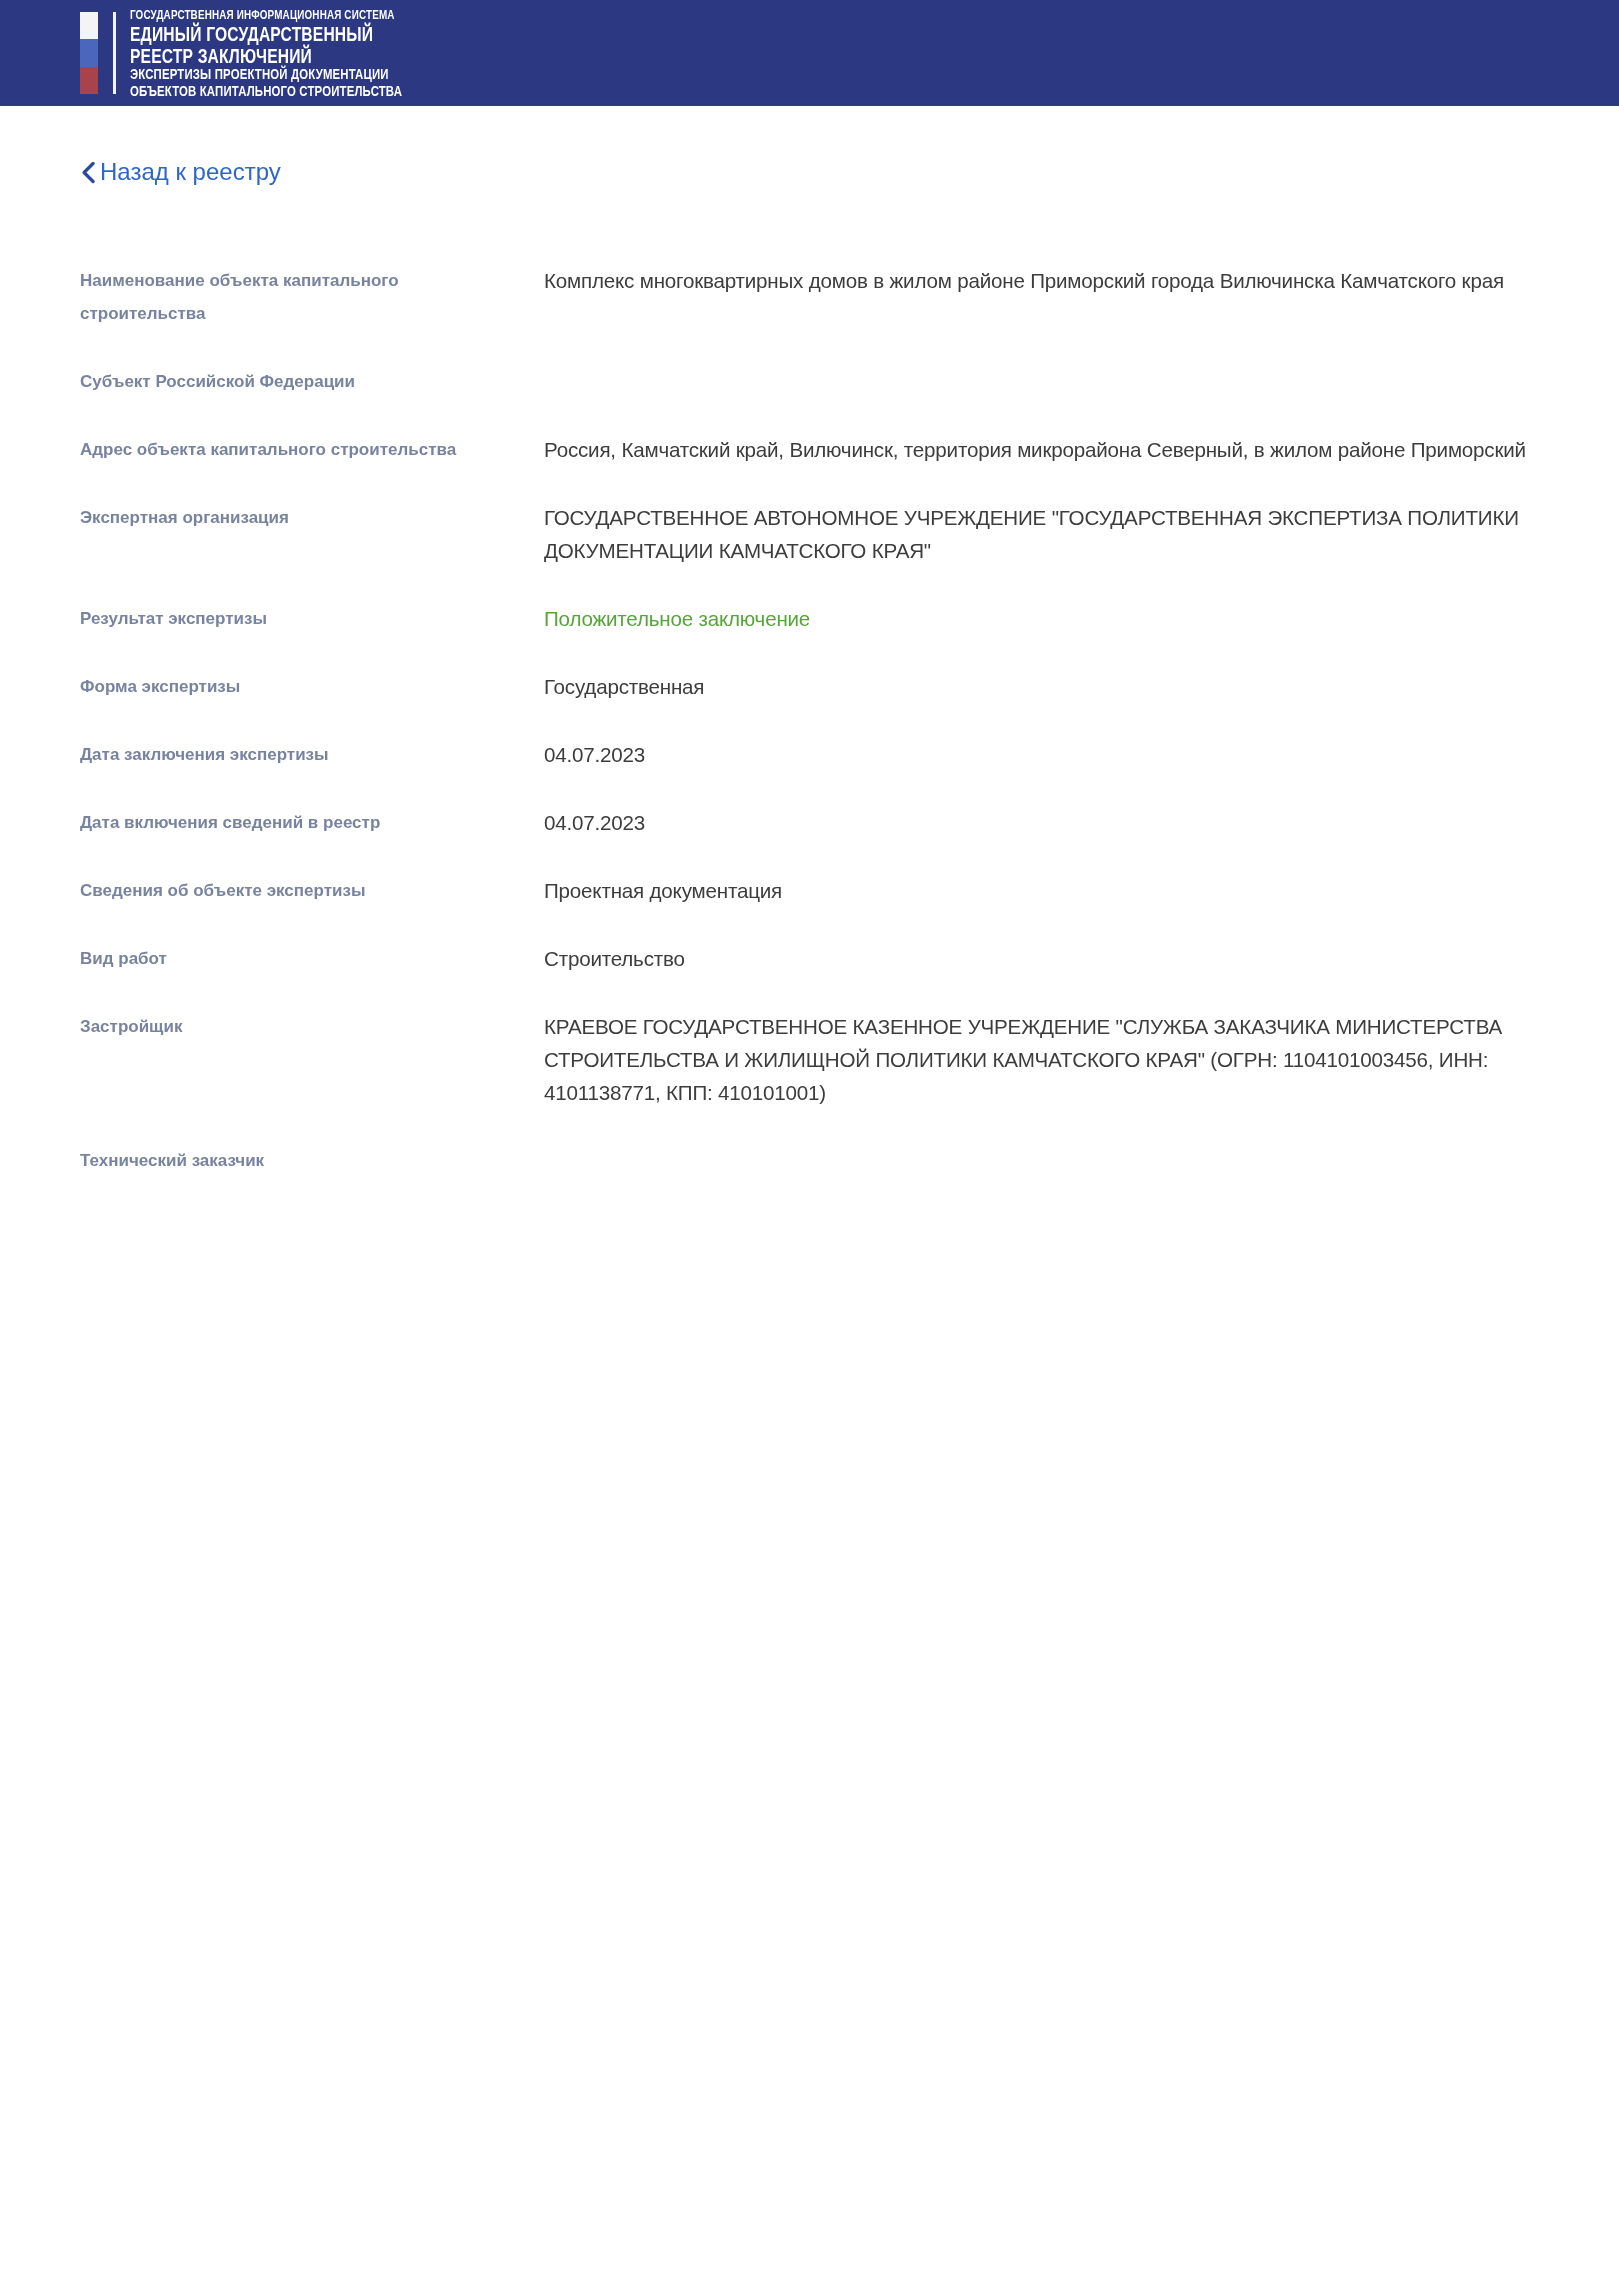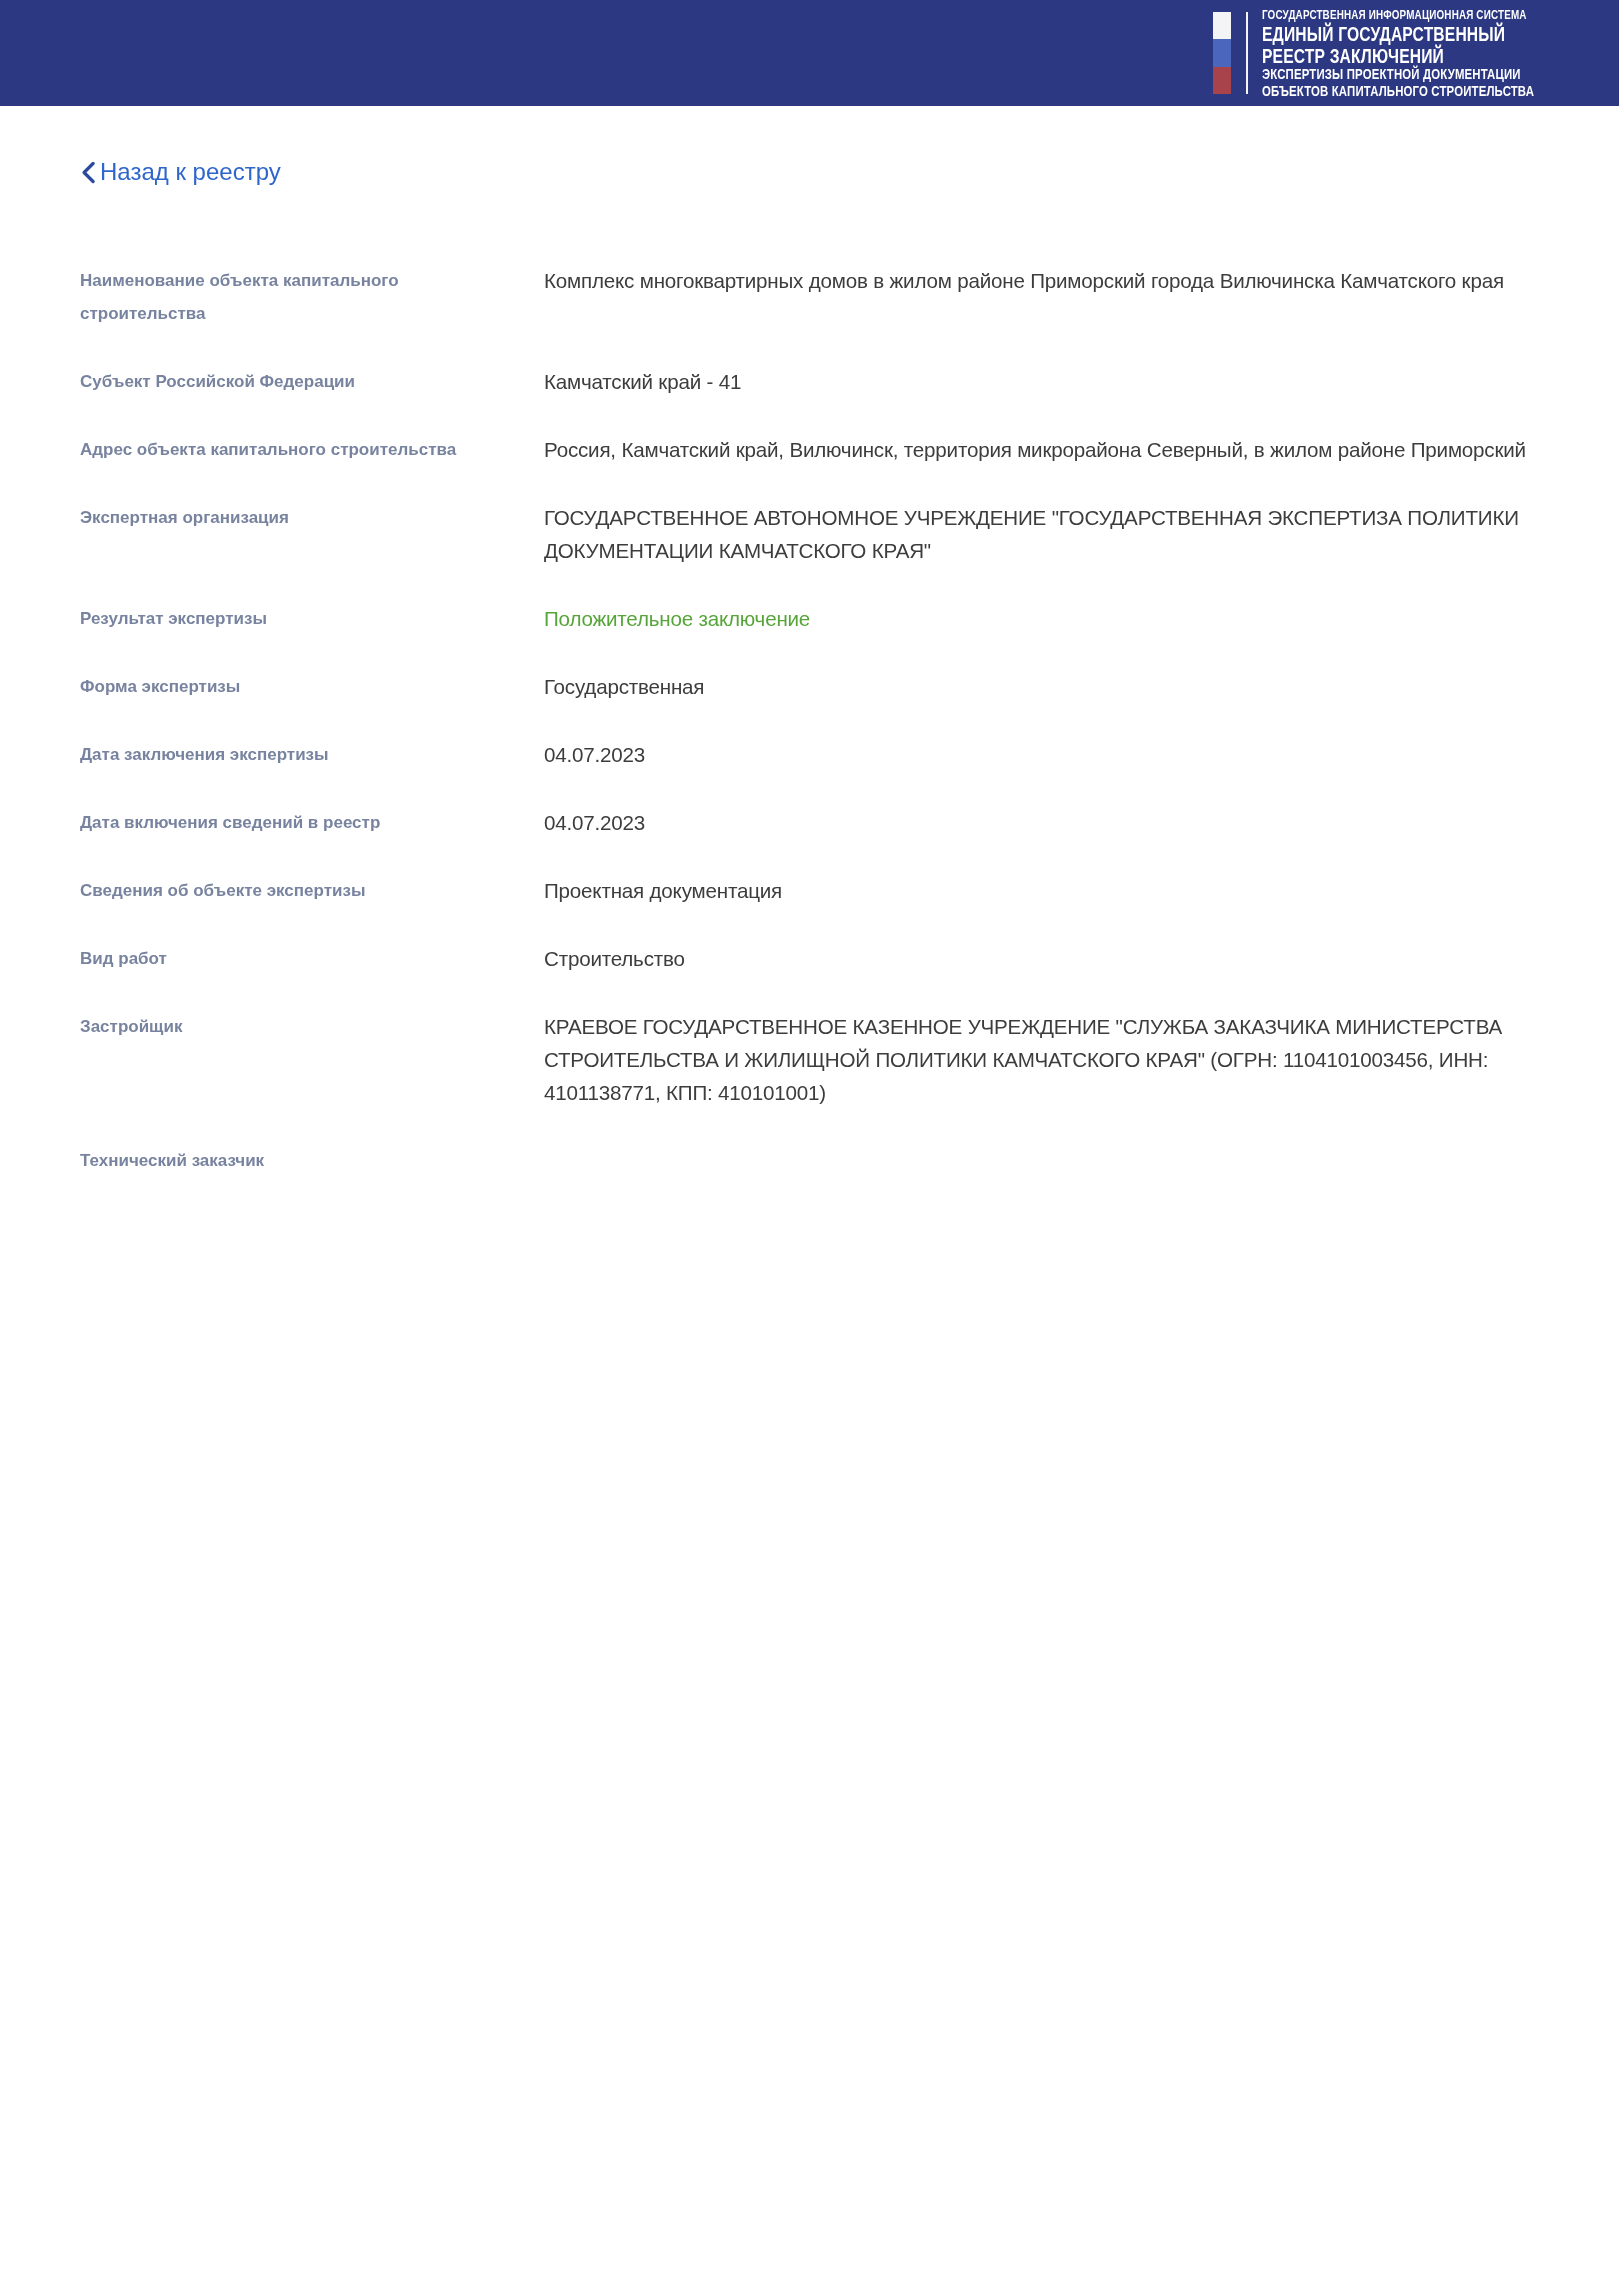--- a/index.html
+++ b/index.html
@@ -25,21 +25,20 @@
     position: relative;
   }
 
   
   .banner {
     height: 106px;
     background: var(--banner_bg);
     display: flex;
     align-items: center;
     padding-left: 80px;
-    justify-content: flex-end;
   }
   .logo {
     display: flex;
     align-items: center;
   }
   .flag {
     width: 18px;
     height: 82px;
     display: flex;
     flex-direction: column;
@@ -153,21 +152,20 @@
 
   <section class="fields">
 
     <div class="field-row">
       <div class="field-label">Наименование объекта капитального строительства</div>
       <div class="field-value">Комплекс многоквартирных домов в жилом районе Приморский города Вилючинска Камчатского края</div>
     </div>
 
     <div class="field-row">
       <div class="field-label">Субъект Российской Федерации</div>
-      <div class="field-value">Камчатский край - 41</div>
     </div>
 
     <div class="field-row">
       <div class="field-label">Адрес объекта капитального строительства</div>
       <div class="field-value">Россия, Камчатский край, Вилючинск, территория микрорайона Северный, в жилом районе Приморский</div>
     </div>
 
     <div class="field-row">
       <div class="field-label">Экспертная организация</div>
       <div class="field-value">ГОСУДАРСТВЕННОЕ АВТОНОМНОЕ УЧРЕЖДЕНИЕ "ГОСУДАРСТВЕННАЯ ЭКСПЕРТИЗА ПОЛИТИКИ ДОКУМЕНТАЦИИ КАМЧАТСКОГО КРАЯ"</div>

